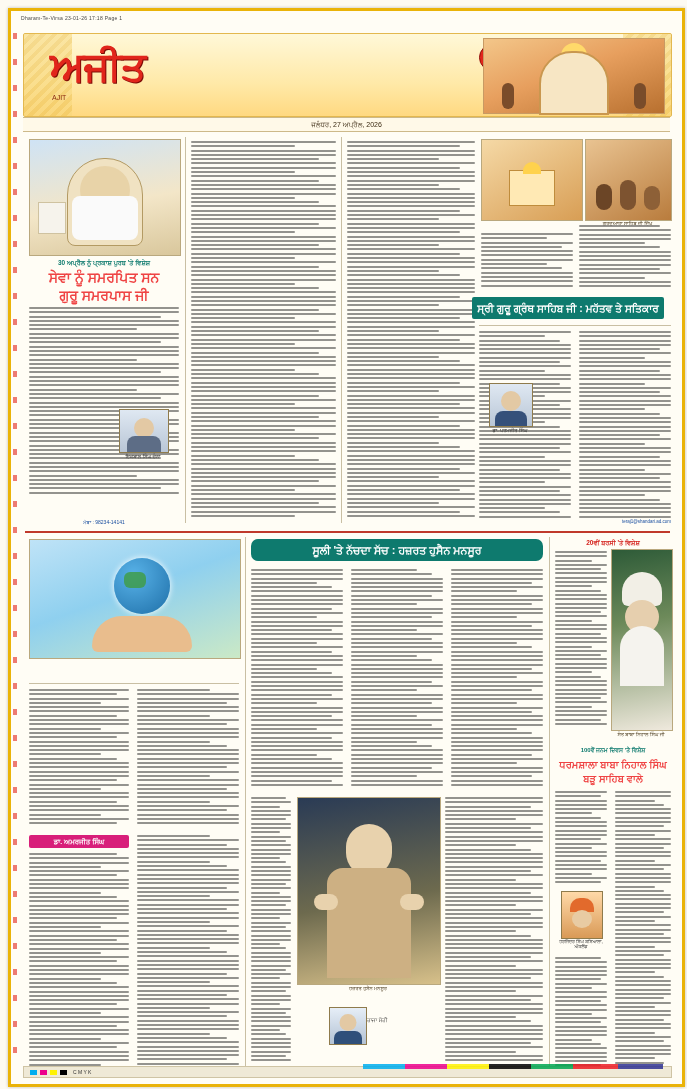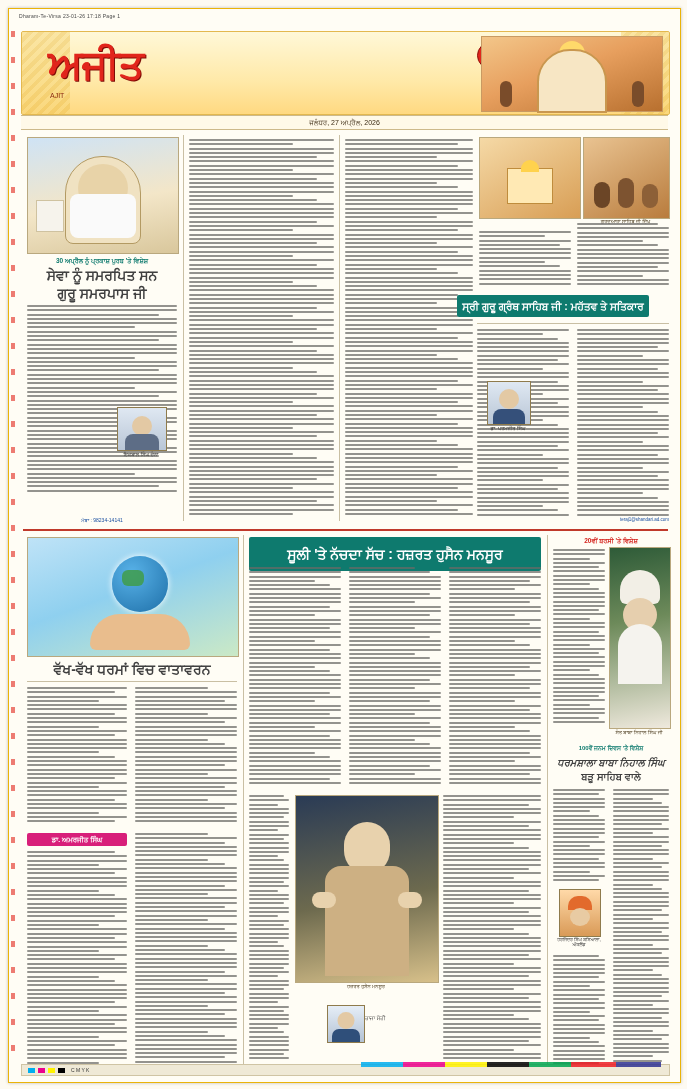--- a/index.html
+++ b/index.html
@@ -1,19 +1,19 @@
 <!DOCTYPE html>
 <html><head>
 <meta charset="utf-8">
 <style>
   html,body{margin:0;padding:0;background:#c9c9c9;}
   body{font-family:"Liberation Sans",sans-serif;}
   .page{position:relative;width:687px;height:1089px;background:#fdfaf2;overflow:hidden;}
   .sheet{position:absolute;left:8px;top:8px;width:671px;height:1073px;background:#fffdf5;
-         border:1px solid #eab308;box-shadow:0 0 3px rgba(0,0,0,.25);}
+         border:3px solid #eab308;box-shadow:0 0 3px rgba(0,0,0,.25);}
   .topbar{position:absolute;left:10px;top:4px;font-size:5px;color:#444;letter-spacing:.3px;}
   
   .masthead{position:absolute;left:12px;top:22px;width:647px;height:82px;
             background:linear-gradient(180deg,#fff8d8 0%,#ffe9a8 60%,#ffd981 100%);
             border:1px solid #e3b84f;border-radius:2px;overflow:hidden;}
   .mast-flourish{position:absolute;top:0;bottom:0;width:48px;
       background:repeating-linear-gradient(135deg,#f6d679 0 4px,#edc355 4px 8px);opacity:.55;}
   .mast-flourish.l{left:0;}
   .mast-flourish.r{right:0;}
   .logo{position:absolute;left:26px;top:10px;font-size:40px;font-weight:bold;color:#e1251b;
@@ -37,21 +37,21 @@
         font-size:7px;color:#3b2a12;background:#fff9e8;}
   
   .col{position:absolute;overflow:hidden;}
   .lines{width:100%;height:100%;}
   .ln{height:2px;background:#6b6a66;margin-bottom:2.3px;opacity:.72;border-radius:1px;}
   .ln.s{width:72%;}
   .ln.m{width:88%;}
   .ln.f{width:100%;}
   .rule-v{position:absolute;width:1px;background:#c9bfa3;}
   .rule-h{position:absolute;height:1px;background:#c9bfa3;}
-  .hdr-red{color:#404040;font-weight:bold;}
+  .hdr-red{color:#ef4444;font-weight:bold;}
   .sec-title{position:absolute;text-align:center;font-weight:bold;}
   .photo{position:absolute;border:1px solid #b9a87e;background:#d8cbb0;overflow:hidden;}
   .cap{position:absolute;font-size:5px;color:#4a3a1c;text-align:center;width:100%;}
   .byline{position:absolute;font-size:5.5px;color:#2c2c2c;text-align:center;width:100%;}
   .mini-photo{position:absolute;border:1px solid #8f7b4c;background:#cdbb96;}
   .green-band{position:absolute;background:#0e7a6e;color:#fff;font-weight:bold;display:flex;
       align-items:center;justify-content:center;}
   .blue-band{position:absolute;background:#134a9c;color:#fff;font-weight:bold;display:flex;
       align-items:center;justify-content:center;}
   .pink-band{position:absolute;background:#d81f7a;color:#fff;font-weight:bold;display:flex;
@@ -390,21 +390,21 @@
           <div class="ln f"></div>
           <div class="ln f"></div>
           <div class="ln m"></div>
           <div class="ln f"></div>
           <div class="ln s"></div>
           <div class="ln f"></div>
           <div class="ln f"></div>
         </div>
     </div>
 
-    <div class="green-band" style="left:448px;top:286px;width:192px;height:22px;font-size:10.5px;border-radius:2px;">ਸ੍ਰੀ ਗੁਰੂ ਗ੍ਰੰਥ ਸਾਹਿਬ ਜੀ : ਮਹੱਤਵ ਤੇ ਸਤਿਕਾਰ</div>
+    <div class="green-band" style="left:461px;top:286px;width:192px;height:22px;font-size:10.5px;border-radius:2px;">ਸ੍ਰੀ ਗੁਰੂ ਗ੍ਰੰਥ ਸਾਹਿਬ ਜੀ : ਮਹੱਤਵ ਤੇ ਸਤਿਕਾਰ</div>
 
     <div class="rule-h" style="left:468px;top:314px;width:192px"></div>
 
     <div class="col" style="left:468px;top:320px;width:92px;height:192px">
       <div class="lines" id="c6">
           <div class="ln f"></div>
           <div class="ln s"></div>
           <div class="ln m"></div>
           <div class="ln f"></div>
           <div class="ln f"></div>
@@ -508,21 +508,20 @@
 
     <div class="rule-h" style="left:14px;top:520px;width:645px;height:2px;background:#c0392b"></div>
 
     <div class="photo" style="left:18px;top:528px;width:210px;height:118px;
          background:linear-gradient(160deg,#bfe3f7 0%,#8fd0ef 45%,#cbe9c6 100%)">
       <div style="position:absolute;left:84px;top:18px;width:56px;height:56px;border-radius:50%;
                   background:radial-gradient(circle at 35% 30%,#58b2e8,#1e6fa8);box-shadow:0 0 6px #fff"></div>
       <div style="position:absolute;left:94px;top:32px;width:22px;height:16px;border-radius:6px;background:#3f9c4a;opacity:.85"></div>
       <div style="position:absolute;left:62px;bottom:6px;width:100px;height:36px;border-radius:50px 50px 10px 10px;background:#e9bd8d"></div>
     </div>
-    <div class="sec-title hdr-red" style="left:16px;top:652px;width:214px;font-size:14px;">ਵੱਖ-ਵੱਖ ਧਰਮਾਂ ਵਿਚ ਵਾਤਾਵਰਨ</div>
     <div class="rule-h" style="left:18px;top:672px;width:210px"></div>
 
     <div class="col" style="left:18px;top:678px;width:100px;height:140px">
       <div class="lines" id="c8">
           <div class="ln f"></div>
           <div class="ln m"></div>
           <div class="ln f"></div>
           <div class="ln s"></div>
           <div class="ln f"></div>
           <div class="ln f"></div>
@@ -701,21 +700,21 @@
           <div class="ln f"></div>
           <div class="ln f"></div>
           <div class="ln f"></div>
           <div class="ln m"></div>
           <div class="ln f"></div>
         </div>
     </div>
 
     <div class="rule-v" style="left:234px;top:526px;height:532px"></div>
 
-    <div class="blue-band" style="left:240px;top:528px;width:292px;height:34px;font-size:14px;border-radius:2px;background:#0e7a6e">ਸੂਲੀ 'ਤੇ ਨੱਚਦਾ ਸੱਚ : ਹਜ਼ਰਤ ਹੁਸੈਨ ਮਨਸੂਰ</div>
+    <div class="blue-band" style="left:240px;top:528px;width:292px;height:22px;font-size:11px;border-radius:7px;background:#0e7a6e">ਸੂਲੀ 'ਤੇ ਨੱਚਦਾ ਸੱਚ : ਹਜ਼ਰਤ ਹੁਸੈਨ ਮਨਸੂਰ</div>
 
     <div class="col" style="left:240px;top:558px;width:92px;height:222px">
       <div class="lines" id="c12">
           <div class="ln f"></div>
           <div class="ln f"></div>
           <div class="ln f"></div>
           <div class="ln s"></div>
           <div class="ln m"></div>
           <div class="ln f"></div>
           <div class="ln f"></div>
@@ -1078,21 +1077,21 @@
 
     <div class="photo" style="left:600px;top:538px;width:60px;height:180px;
          background:linear-gradient(170deg,#2e5b38 0%,#6d8a5a 40%,#efe9dd 100%)">
       <div style="position:absolute;left:50%;top:22px;transform:translateX(-50%);width:40px;height:34px;border-radius:20px 20px 6px 6px;background:#f2efe6"></div>
       <div style="position:absolute;left:50%;top:50px;transform:translateX(-50%);width:34px;height:34px;border-radius:50%;background:#e6cfae"></div>
       <div style="position:absolute;left:50%;top:76px;transform:translateX(-50%);width:44px;height:60px;border-radius:22px 22px 0 0;background:#f5f3ee"></div>
     </div>
     <div class="cap" style="left:600px;top:720px;width:60px;">ਸੰਤ ਬਾਬਾ ਨਿਹਾਲ ਸਿੰਘ ਜੀ</div>
 
     <div class="sec-title" style="left:544px;top:736px;width:116px;font-size:6px;color:#0e7a6e;">100ਵੇਂ ਜਨਮ ਦਿਵਸ 'ਤੇ ਵਿਸ਼ੇਸ਼</div>
-    <div class="sec-title hdr-red" style="left:542px;top:748px;width:120px;font-size:10px;font-style:italic;">ਧਰਮਸ਼ਾਲਾ ਬਾਬਾ ਨਿਹਾਲ ਸਿੰਘ</div>
+    <div class="sec-title hdr-red" style="left:542px;top:748px;width:120px;font-size:10px;">ਧਰਮਸ਼ਾਲਾ ਬਾਬਾ ਨਿਹਾਲ ਸਿੰਘ</div>
     <div class="sec-title hdr-red" style="left:542px;top:762px;width:120px;font-size:10px;">ਬੜੂ ਸਾਹਿਬ ਵਾਲੇ</div>
 
     <div class="col" style="left:544px;top:780px;width:52px;height:95px">
       <div class="lines" id="c18">
           <div class="ln f"></div>
           <div class="ln m"></div>
           <div class="ln f"></div>
           <div class="ln f"></div>
           <div class="ln f"></div>
           <div class="ln s"></div>

